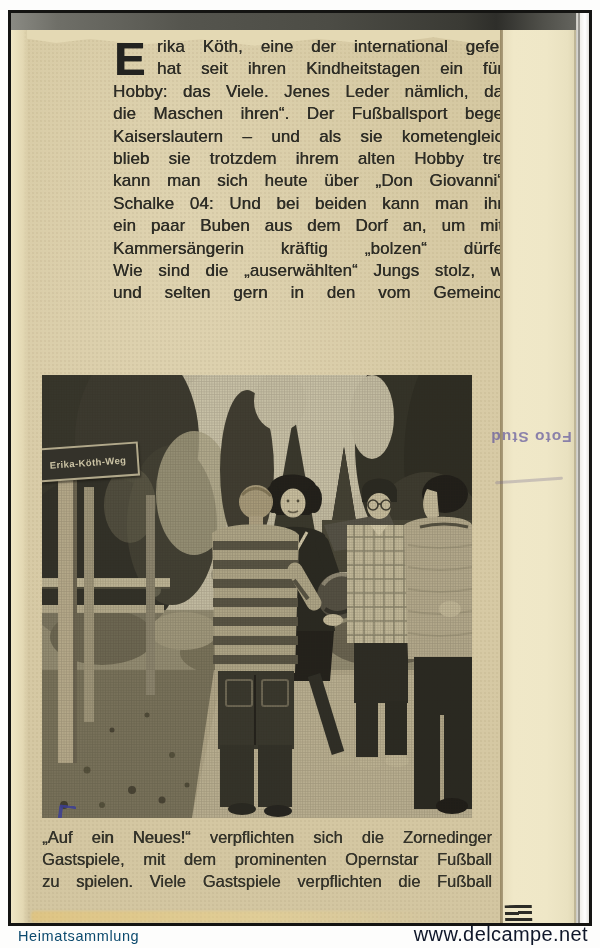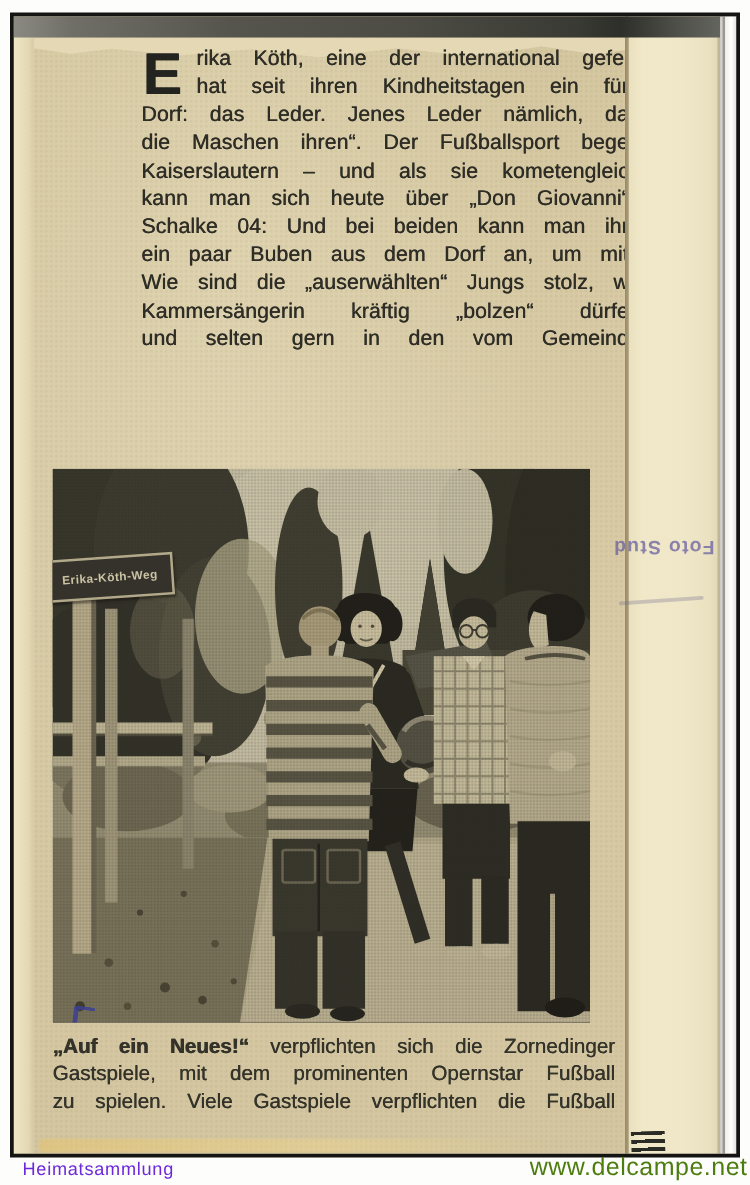--- a/index.html
+++ b/index.html
@@ -62,55 +62,56 @@
   .stamp{position:absolute;left:472px;top:415px;width:96px;z-index:7;transform:rotate(180deg);
     color:rgba(100,90,160,.72);font-size:15.5px;font-weight:700;letter-spacing:1px;text-align:center;
     filter:blur(.4px);}
   .stamp-line{position:absolute;left:484px;top:466px;width:68px;height:3px;z-index:7;
     background:rgba(112,102,142,.30);transform:rotate(-4deg);border-radius:2px;}
 
   
   .caption{position:absolute;left:31px;top:813px;width:450px;z-index:3;color:#34332a;}
   .cline{font-size:16.5px;line-height:22px;text-align:justify;text-align-last:justify;white-space:nowrap;
     text-shadow:.3px 0 0 currentColor;}
-  .cap-lead{font-weight:700;text-shadow:.6px 0 0 currentColor;}
+  .cap-lead{font-weight:400;text-shadow:.6px 0 0 currentColor;}
 
   .glow-strip{position:absolute;left:20px;top:898px;width:420px;height:11px;z-index:4;
     background:linear-gradient(90deg,rgba(232,196,110,.55),rgba(240,214,140,.45) 55%,rgba(240,214,140,0));
     border-radius:4px;filter:blur(1px);}
   .triple-bar{position:absolute;left:494px;top:892px;width:27px;height:17px;z-index:7;transform:rotate(-2deg);
     background:repeating-linear-gradient(to bottom,#2b2b26 0 3px,rgba(0,0,0,0) 3px 6.5px);}
 
   
-  .wm-left{position:absolute;left:18px;top:928px;font-size:14.5px;color:#6d28d9;letter-spacing:.6px;z-index:10;}
-  .wm-right{position:absolute;right:2px;top:923px;font-size:20px;color:#4d7c0f;letter-spacing:.4px;z-index:10;}
+  .wm-left{position:absolute;left:18px;top:928px;font-size:14.5px;color:#0c4a6e;letter-spacing:.6px;z-index:10;}
+  .wm-right{position:absolute;right:12px;top:923px;font-size:20px;color:#0f172a;letter-spacing:.4px;z-index:10;}
 </style>
 </head>
 <body>
 
 <div class="page">
 
   <div class="scan-inner">
     <div class="paper"></div>
     <div class="left-sliver"></div>
     <div class="tear-top"></div>
     <div class="top-strip"></div>
 
     <div class="dropcap">E</div>
     <div class="article">
       <div class="tline ind">rika Köth, eine der international gefei</div>
       <div class="tline ind">hat seit ihren Kindheitstagen ein für</div>
-      <div class="tline">Dorf: das Leder. Jenes Leder nämlich, da</div>
+      <div class="tline">Hobby: das Viele. Jenes Leder nämlich, da</div>
       <div class="tline">die Maschen ihren“. Der Fußballsport bege</div>
       <div class="tline">Kaiserslautern – und als sie kometengleic</div>
+      <div class="tline">blieb sie trotzdem ihrem alten Hobby tre</div>
       <div class="tline">kann man sich heute über „Don Giovanni“</div>
       <div class="tline">Schalke 04: Und bei beiden kann man ihr</div>
       <div class="tline">ein paar Buben aus dem Dorf an, um mit</div>
+      <div class="tline">Kammersängerin kräftig „bolzen“ dürfe</div>
       <div class="tline">Wie sind die „auserwählten“ Jungs stolz, w</div>
-      <div class="tline">Kammersängerin kräftig „bolzen“ dürfe</div>
       <div class="tline">und selten gern in den vom Gemeind</div>
     </div>
 
     <div class="photo">
       <svg viewBox="0 0 430 443">
 
         <rect x="0" y="0" width="430" height="443" fill="#c7c1aa"></rect>
         <ellipse cx="250" cy="55" rx="130" ry="75" fill="#cdc7b0"></ellipse>
 
         <g>

